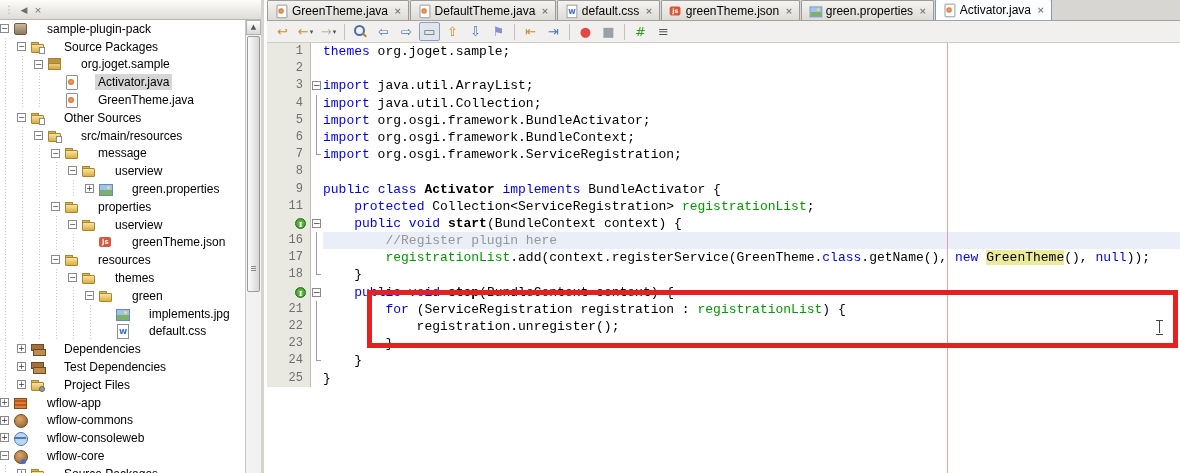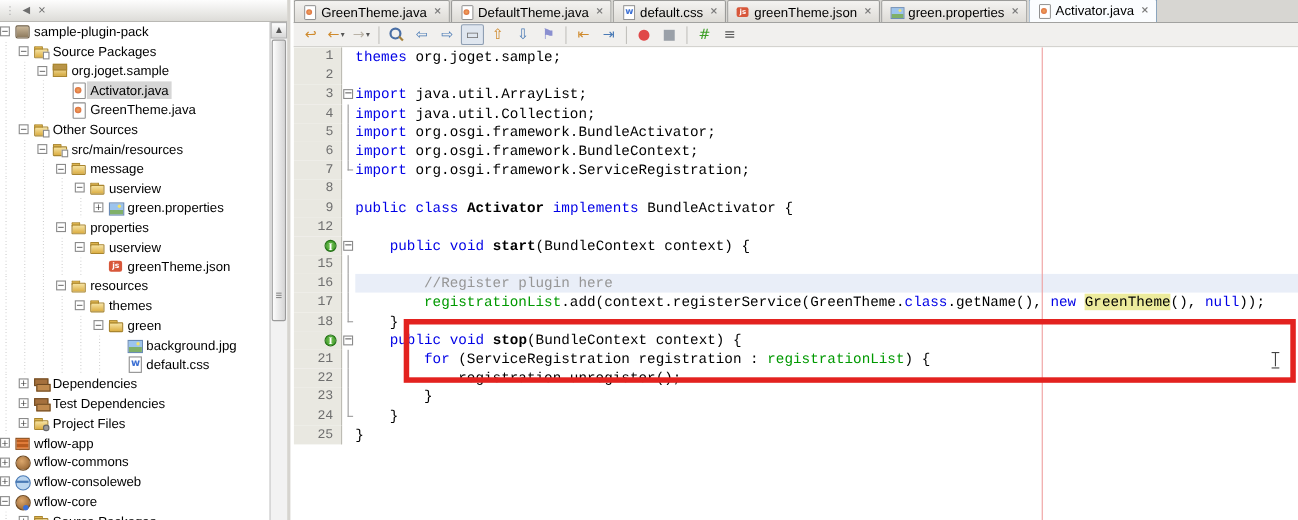--- a/index.html
+++ b/index.html
@@ -14,21 +14,21 @@
   .panel-title{font-weight:bold;color:#1a1a1a;white-space:nowrap;overflow:hidden;flex:1;}
   .ph-ico{color:#6e6e6e;font-family:"DejaVu Sans",sans-serif;font-size:9px;width:14px;text-align:center;cursor:default;}
   .grip{color:#b0b0b0;margin-right:3px;font-size:10px;}
   .tree{position:absolute;left:0;top:20px;right:16px;bottom:0;overflow:hidden;}
   .trow{height:17.8px;display:flex;align-items:center;white-space:nowrap;}
   .ind{width:17px;height:100%;flex:none;background-image:linear-gradient(#c9c9c9 1px,transparent 1px);
        background-size:1px 3px;background-repeat:repeat-y;background-position:5px 0;}
   .expcell{width:13px;height:100%;flex:none;position:relative;}
   .expbox{position:absolute;left:0;top:4px;width:9px;height:9px;border:1px solid #8a8a8a;background:#fff;
           font:8px/7px "DejaVu Sans",sans-serif;text-align:center;color:#333;}
-  .tlabel{padding:1px 3px;margin-left:0;}
+  .tlabel{padding:1px 3px;margin-left:16px;}
   .trow.sel .tlabel{background:#d6d6d6;}
 
   
   .fi{display:inline-block;width:15px;height:14px;position:relative;flex:none;}
   .fi-folder::before,.fi-srcfolder::before,.fi-projfiles::before{content:"";position:absolute;left:1px;top:2px;width:6px;height:3px;
       background:#deb550;border:1px solid #a8852f;border-bottom:none;border-radius:1px 1px 0 0;}
   .fi-folder::after,.fi-srcfolder::after,.fi-projfiles::after{content:"";position:absolute;left:1px;top:4px;right:1px;bottom:1px;
       background:linear-gradient(#f6e3a2,#dcae42);border:1px solid #a8852f;border-radius:1px;}
   .fi .pg{position:absolute;right:0;bottom:0;width:6px;height:7px;background:#fff;border:1px solid #8a8a8a;z-index:2;}
   .fi .gear{position:absolute;right:0;bottom:0;width:6px;height:6px;background:#9a9a9a;border:1px solid #666;border-radius:50%;z-index:2;}
@@ -286,21 +286,21 @@
         </div>
         <div class="trow">
           <span class="ind"></span>
           <span class="ind"></span>
           <span class="ind"></span>
           <span class="ind"></span>
           <span class="ind"></span>
           <span class="ind"></span>
           <span class="expcell"></span>
           <span class="fi fi-img"></span>
-          <span class="tlabel">background.jpg</span>
+          <span class="tlabel">implements.jpg</span>
         </div>
         <div class="trow">
           <span class="ind"></span>
           <span class="ind"></span>
           <span class="ind"></span>
           <span class="ind"></span>
           <span class="ind"></span>
           <span class="ind"></span>
           <span class="expcell"></span>
           <span class="fi fi-css"></span>
@@ -524,39 +524,32 @@
             <span class="g">8</span>
             <span class="f"></span>
             <span class="tw"></span>
           </div>
           <div class="cl">
             <span class="g">9</span>
             <span class="f"></span>
             <span class="tw"><span class="kw">public</span><span> </span><span class="kw">class</span><span> </span><span class="decl">Activator</span><span> </span><span class="kw">implements</span><span> BundleActivator {</span></span>
           </div>
           <div class="cl">
-            <span class="g">12</span>
+            <span class="g">11</span>
             <span class="f"></span>
-            <span class="tw"></span>
+            <span class="tw"><span>    </span><span class="kw">protected</span><span> Collection&lt;ServiceRegistration&gt; </span><span class="fld">registrationList</span><span>;</span></span>
           </div>
           <div class="cl">
             <span class="g">
               <span class="gi">I</span>
             </span>
             <span class="f">
               <span class="sb">−</span>
             </span>
             <span class="tw"><span>    </span><span class="kw">public</span><span> </span><span class="kw">void</span><span> </span><span class="decl">start</span><span>(BundleContext context) {</span></span>
-          </div>
-          <div class="cl">
-            <span class="g">15</span>
-            <span class="f">
-              <span class="vl"></span>
-            </span>
-            <span class="tw"></span>
           </div>
           <div class="cl hl">
             <span class="g">16</span>
             <span class="f">
               <span class="vl"></span>
             </span>
             <span class="tw"><span>        </span><span class="cm">//Register plugin here</span></span>
           </div>
           <div class="cl">
             <span class="g">17</span>

